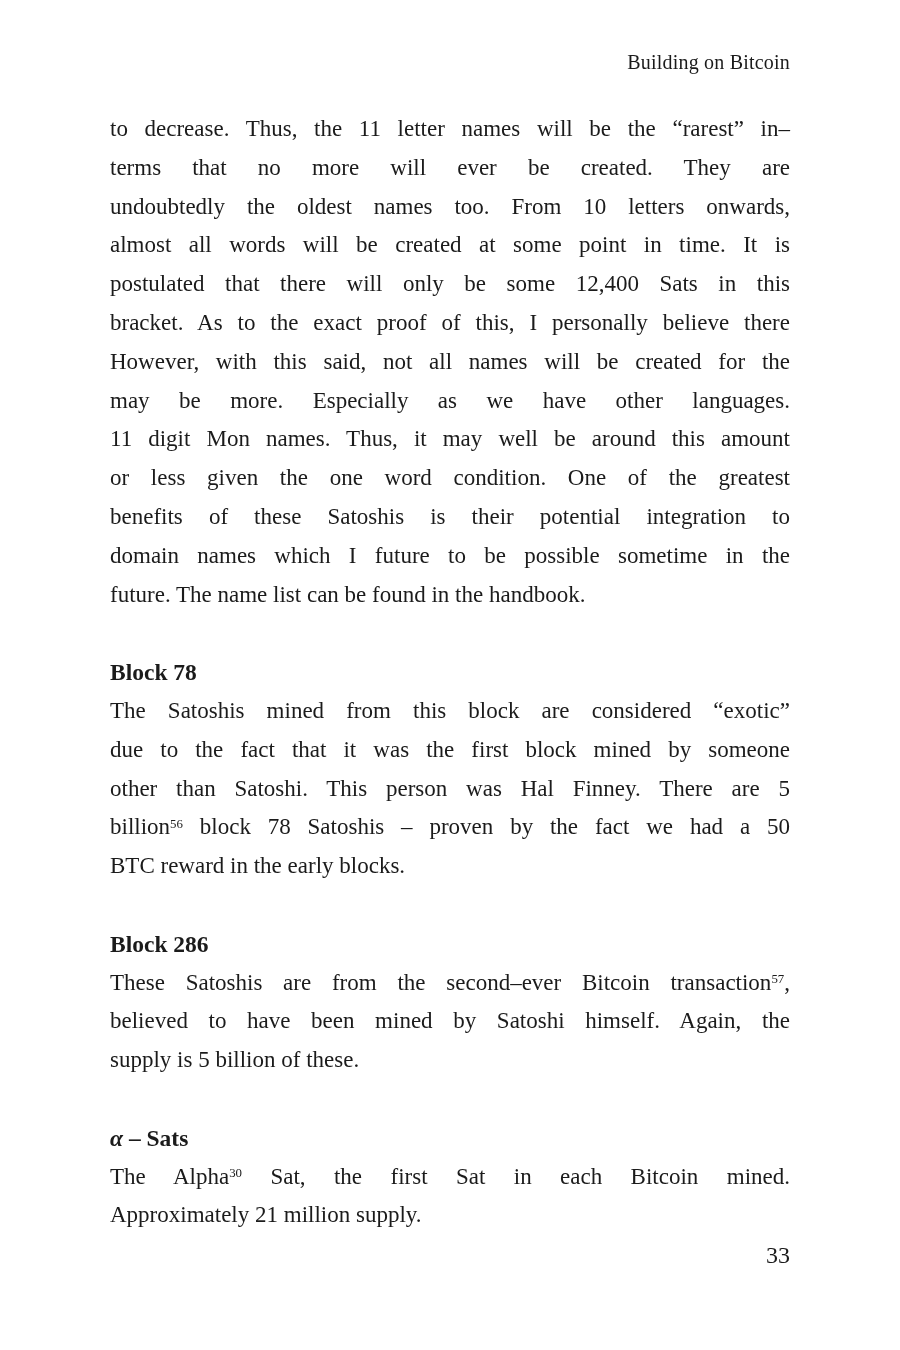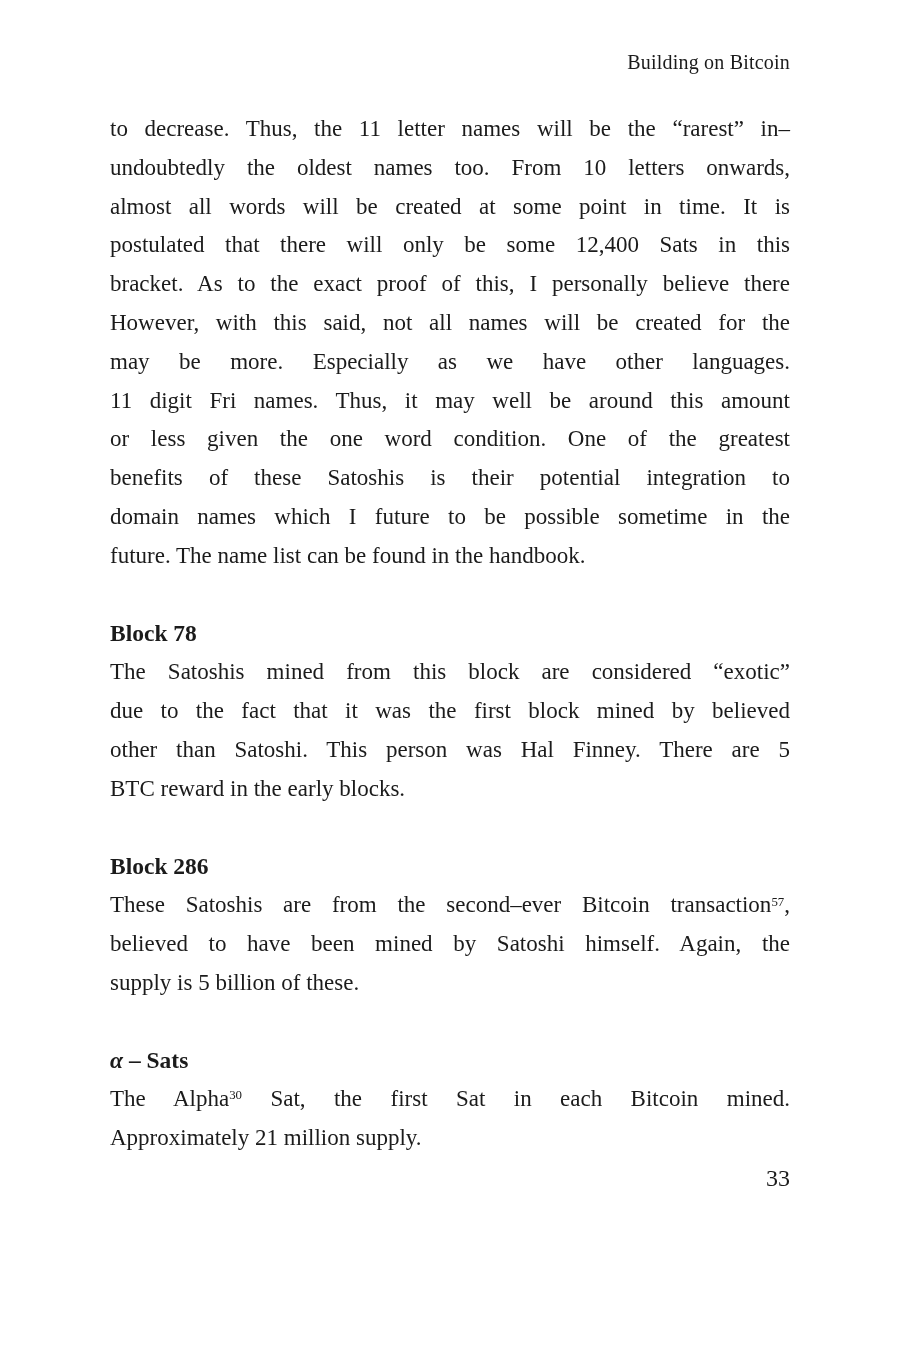--- a/index.html
+++ b/index.html
@@ -57,37 +57,39 @@
 </style>
 </head>
 <body>
 
 <div class="page">
   <div class="running-header">Building on Bitcoin</div>
 
   <div class="body-text" id="content">
       <div class="section">
         <div class="line">to decrease. Thus, the 11 letter names will be the “rarest” in–</div>
+        <div class="line">terms that no more will ever be created. They are</div>
         <div class="line">undoubtedly the oldest names too. From 10 letters onwards,</div>
         <div class="line">almost all words will be created at some point in time. It is</div>
         <div class="line">postulated that there will only be some 12,400 Sats in this</div>
         <div class="line">bracket. As to the exact proof of this, I personally believe there</div>
         <div class="line">However, with this said, not all names will be created for the</div>
         <div class="line">may be more. Especially as we have other languages.</div>
-        <div class="line">11 digit Fri names. Thus, it may well be around this amount</div>
+        <div class="line">11 digit Mon names. Thus, it may well be around this amount</div>
         <div class="line">or less given the one word condition. One of the greatest</div>
         <div class="line">benefits of these Satoshis is their potential integration to</div>
         <div class="line">domain names which I future to be possible sometime in the</div>
         <div class="line last">future. The name list can be found in the handbook.</div>
       </div>
       <div class="section">
         <div class="heading">Block 78</div>
         <div class="line">The Satoshis mined from this block are considered “exotic”</div>
-        <div class="line">due to the fact that it was the first block mined by believed</div>
+        <div class="line">due to the fact that it was the first block mined by someone</div>
         <div class="line">other than Satoshi. This person was Hal Finney. There are 5</div>
+        <div class="line">billion<sup>56</sup> block 78 Satoshis – proven by the fact we had a 50</div>
         <div class="line last">BTC reward in the early blocks.</div>
       </div>
       <div class="section">
         <div class="heading">Block 286</div>
         <div class="line">These Satoshis are from the second–ever Bitcoin transaction<sup>57</sup>,</div>
         <div class="line">believed to have been mined by Satoshi himself. Again, the</div>
         <div class="line last">supply is 5 billion of these.</div>
       </div>
       <div class="section">
         <div class="heading">α – Sats</div>

